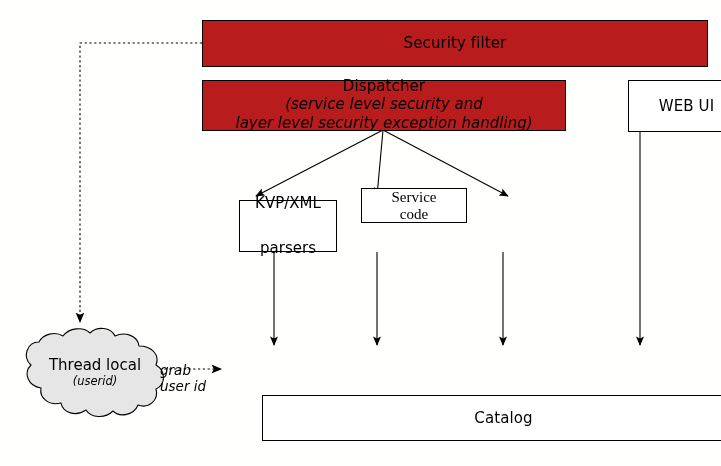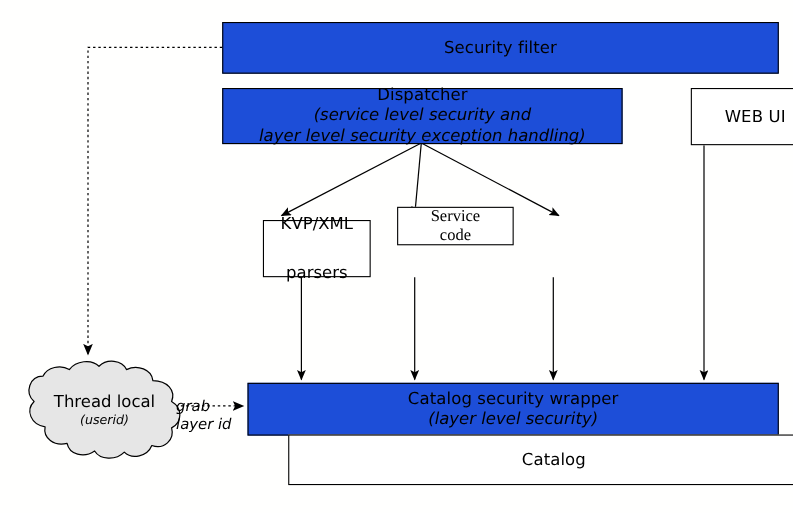--- a/index.html
+++ b/index.html
@@ -31,21 +31,21 @@
     border: 1px solid #000000;
     display: flex;
     flex-direction: column;
     align-items: center;
     justify-content: center;
     text-align: center;
     color: #000000;
     line-height: 1.12;
   }
   .node.filled {
-    background: #1d4ed8;
+    background: #b91c1c;
   }
   .node.plain {
     background: #ffffff;
     margin-left: 37px;
   }
   .node-title {
     font-size: 15px;
     letter-spacing: 0.1px;
     white-space: nowrap;
   }
@@ -163,24 +163,20 @@
     <div class="node-line">KVP/XML</div>
     <div class="node-line">parsers</div>
   </div>
 
   <div class="node plain" style="left:324px; top:188px; width:106px; height:35px;font-family:Liberation Serif, serif;">
     <div class="node-line">Service</div>
     <div class="node-line">code</div>
   </div>
 
 
-  <div class="node filled" style="left:225px; top:348px; width:483px; height:48px;">
-    <div class="node-title">Catalog security wrapper</div>
-    <div class="node-sub">(layer level security)</div>
-  </div>
 
   <div class="node plain" style="left:225px; top:395px; width:483px; height:46px;">
     <div class="node-title">Catalog</div>
   </div>
 
   <div class="cloud-wrap">
     <svg width="152" height="94" viewBox="0 0 152 94" xmlns="http://www.w3.org/2000/svg">
       <path d="M44,10
                C50,2 64,0 71,7
                C78,0 92,1 96,10
@@ -198,16 +194,16 @@
     </svg>
     <div class="cloud-text">
       <span class="t1">Thread local</span>
       <span class="t2">(userid)</span>
     </div>
   </div>
 
 
   <div class="edge-label" style="left:160px; top:362px;">
     <span style="display:block;">grab</span>
-    <span style="display:block;">layer id</span>
+    <span style="display:block;">user id</span>
   </div>
 
 </div>
 
 </body></html>

